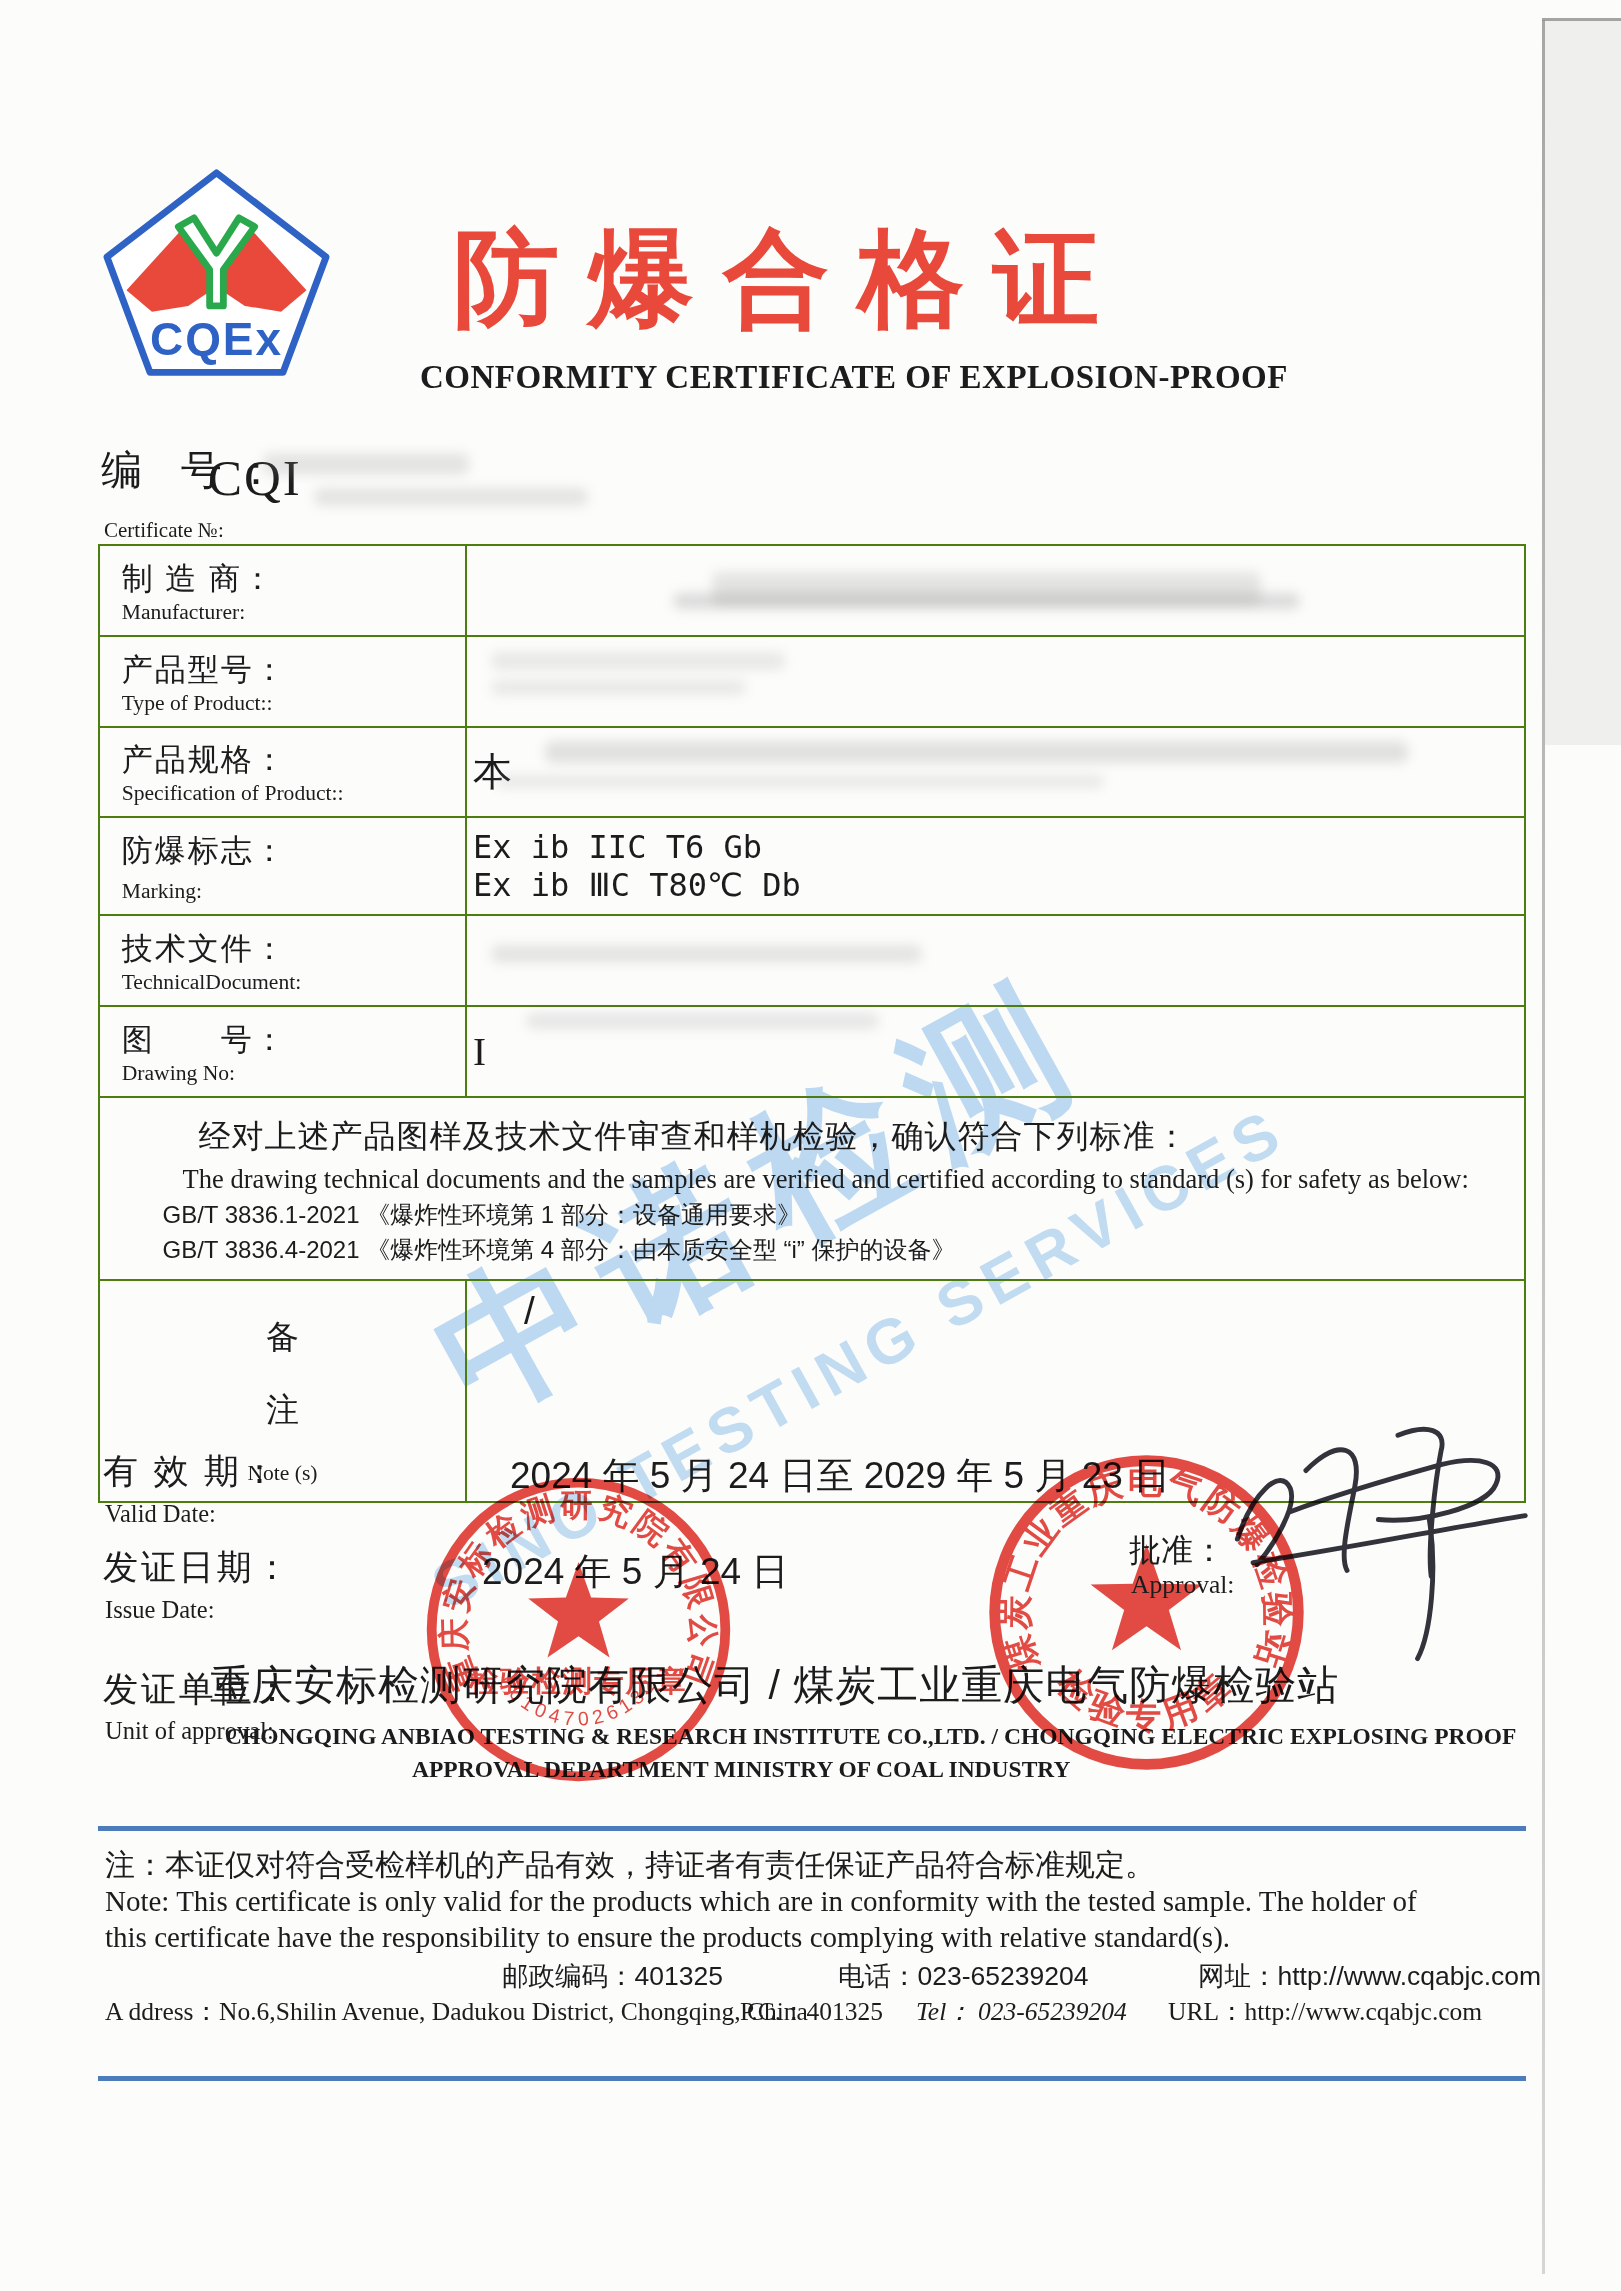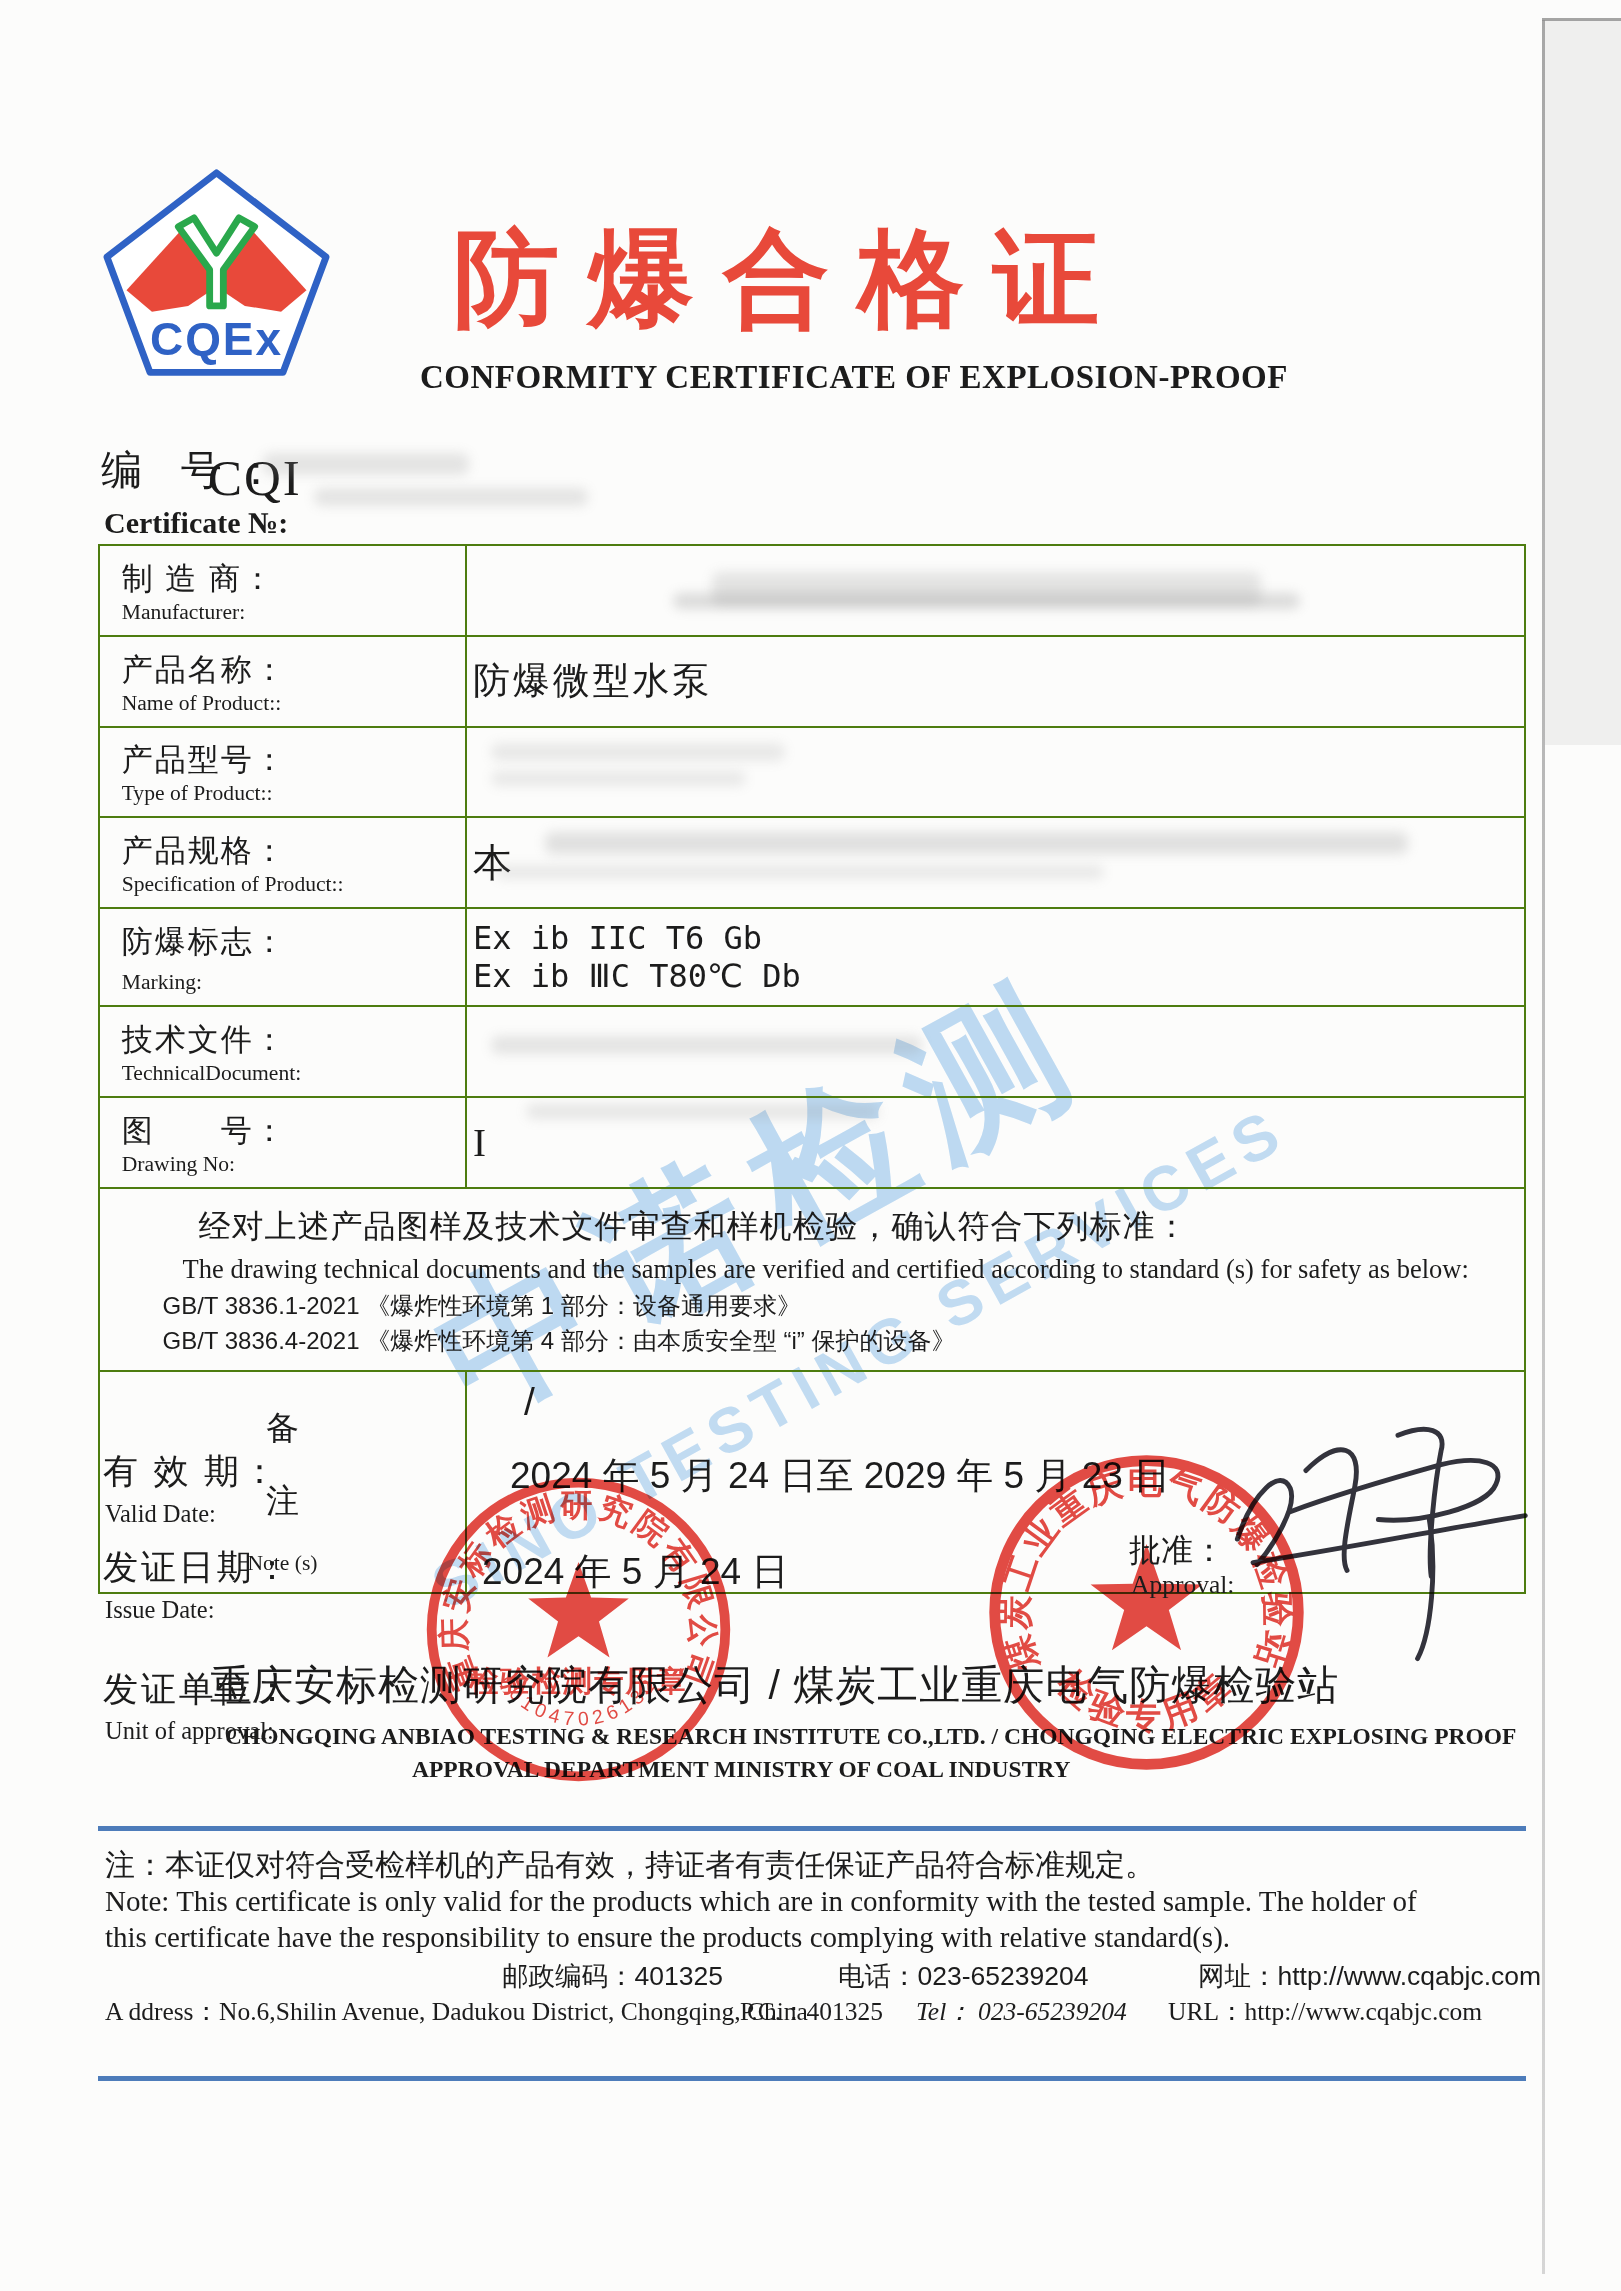--- a/index.html
+++ b/index.html
@@ -10,21 +10,21 @@
   .mono{font-family:"DejaVu Sans Mono","Liberation Mono",monospace;}
 
   
   .logo{left:93px;top:167px;width:247px;height:223px;z-index:2;}
   .title-cn{left:453px;top:208px;font-size:106px;font-weight:bold;letter-spacing:29px;
             color:#e8493a;z-index:2;white-space:nowrap;}
   .title-en{left:420px;top:359px;font-size:33px;font-weight:bold;letter-spacing:0.5px;z-index:2;white-space:nowrap;}
 
   
   .certno-cn{left:101px;top:443px;font-size:41px;letter-spacing:13.7px;z-index:2;}
-  .certno-en{left:104px;top:506px;font-size:30px;z-index:2;font-weight:bold;}
+  .certno-en{left:104px;top:518px;font-size:21px;z-index:2;}
   .certno-val{left:208px;top:449px;font-size:51px;z-index:2;letter-spacing:2px;}
 
   
   table.cert{position:absolute;left:98px;top:544px;width:1428px;border-collapse:collapse;
              table-layout:fixed;z-index:2;}
   table.cert td{border:2px solid #4d7c0f;padding:6px;vertical-align:middle;}
   table.cert{border:2.9px solid #2e2e2e;}
   td.lab{width:353px;}
   .labwrap{display:flex;flex-direction:column;justify-content:space-between;height:100%;
            padding:5.9px 7.8px 3.9px 15.7px;box-sizing:border-box;}
@@ -110,31 +110,20 @@
         <span class="lab-en">Manufacturer:</span>
             </div>
           </td>
       <td class="val">
         <span></span>
         <div class="smudge" style="left:245px;top:25.5px;width:549px;height:33px;"></div>
         <div class="smudge" style="left:206px;top:47px;width:627px;height:15.7px;opacity:.3;"></div>
       </td>
     </tr>
     <tr>
-      <td class="lab" style="height:66px;">
-            <div class="labwrap">
-        <span class="lab-cn">产品名称：</span>
-        <span class="lab-en">Name of Product::</span>
-            </div>
-          </td>
-      <td class="val" style="font-size:37px;letter-spacing:2.9px;">
-        <span>防爆微型水泵</span>
-      </td>
-    </tr>
-    <tr>
       <td class="lab" style="height:74px;">
             <div class="labwrap">
         <span class="lab-cn">产品型号：</span>
         <span class="lab-en">Type of Product::</span>
             </div>
           </td>
       <td class="val">
         <span></span>
         <div class="smudge" style="left:23.5px;top:15.7px;width:294px;height:17.6px;opacity:.18;"></div>
         <div class="smudge" style="left:23.5px;top:43px;width:255px;height:15.7px;opacity:.18;"></div>

